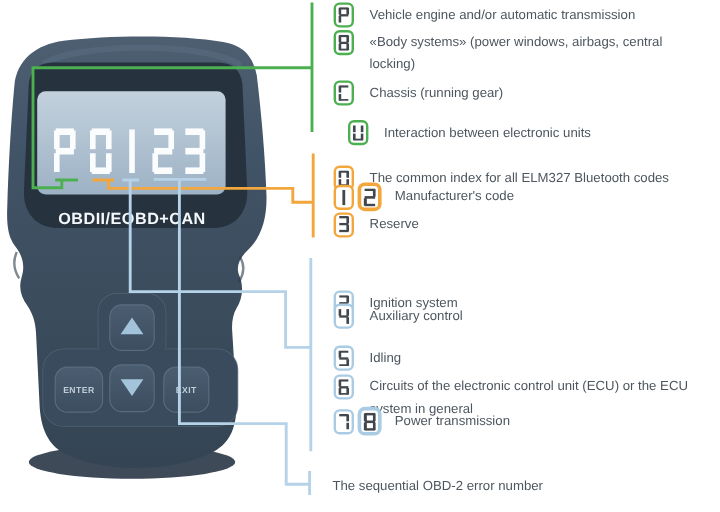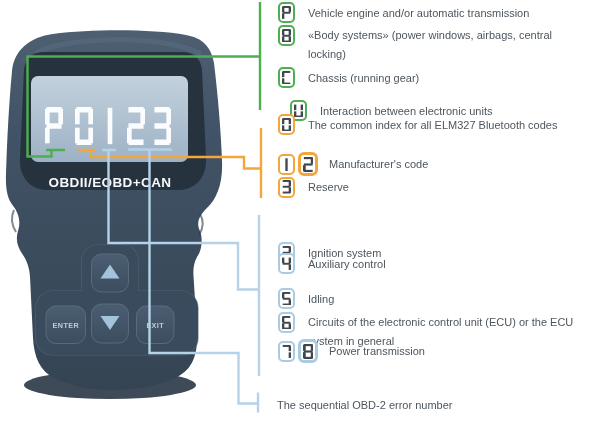--- a/index.html
+++ b/index.html
@@ -195,21 +195,21 @@
               <rect x="74" y="8" width="26" height="74" fill="#42474D"></rect>
               <rect x="74" y="98" width="26" height="74" fill="#42474D"></rect>
               <rect x="8" y="154" width="84" height="26" fill="#42474D"></rect>
               <rect x="0" y="98" width="26" height="74" fill="#42474D"></rect>
               <rect x="0" y="8" width="26" height="74" fill="#42474D"></rect>
             </g>
           </svg>
         </div>
         <div class="row-label">Interaction between electronic units</div>
       </div>
-      <div class="legend-row" style="left: 278px; top: 114px;">
+      <div class="legend-row" style="left: 278px; top: 138px;">
         <div class="char-box" style="border-color: rgb(242, 166, 60);">
           <svg width="9" height="13.5" viewBox="0 0 100 180" preserveAspectRatio="none">
             <g>
               <rect x="8" y="0" width="84" height="26" fill="#42474D"></rect>
               <rect x="74" y="8" width="26" height="74" fill="#42474D"></rect>
               <rect x="74" y="98" width="26" height="74" fill="#42474D"></rect>
               <rect x="8" y="154" width="84" height="26" fill="#42474D"></rect>
               <rect x="0" y="98" width="26" height="74" fill="#42474D"></rect>
               <rect x="0" y="8" width="26" height="74" fill="#42474D"></rect>
             </g>

